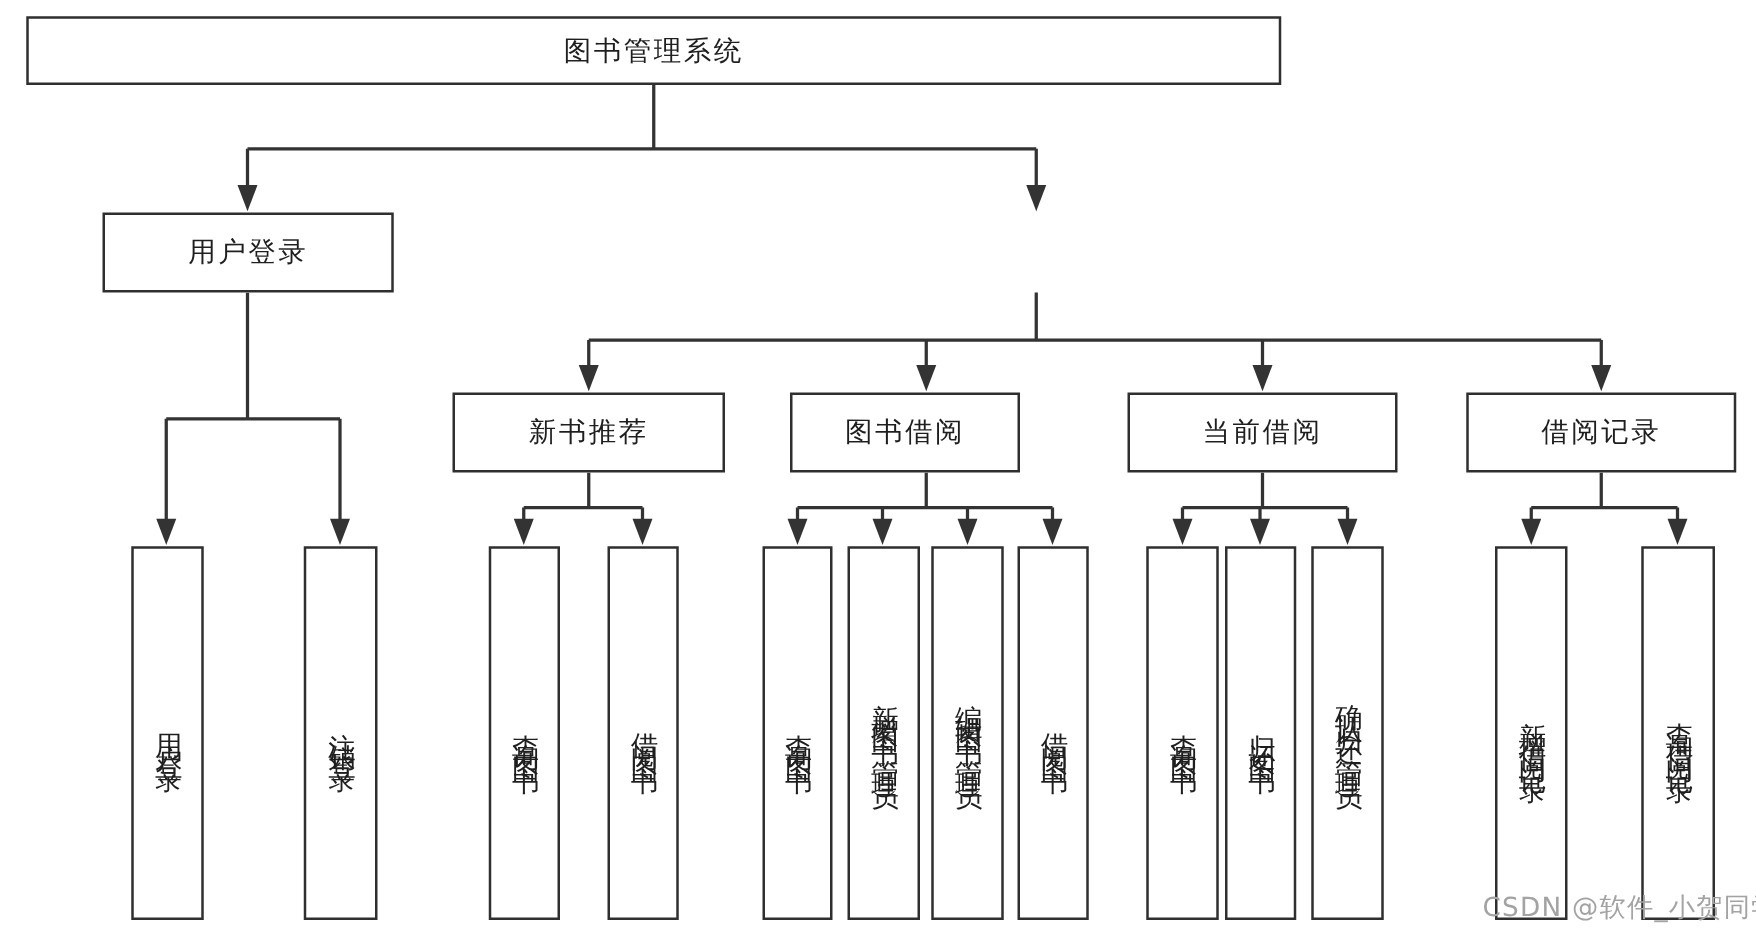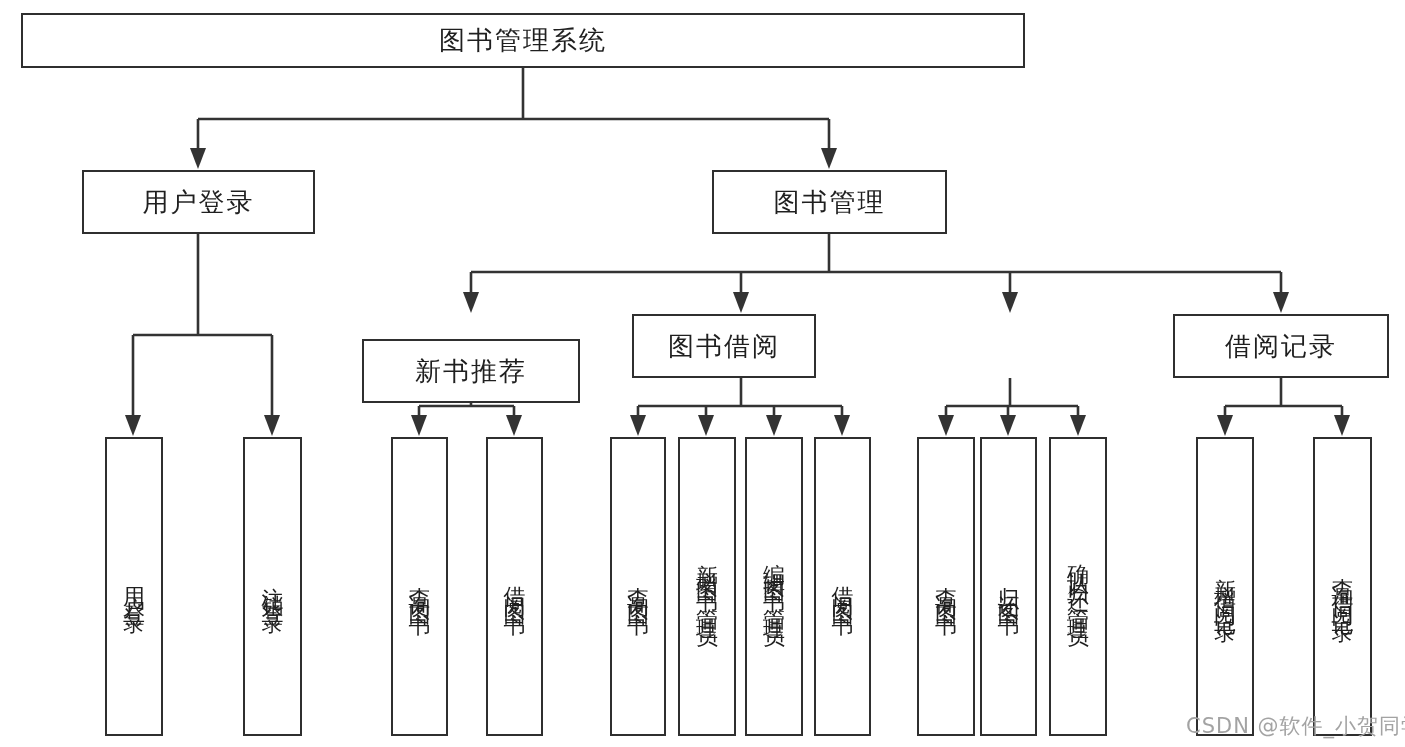--- a/index.html
+++ b/index.html
@@ -32,21 +32,21 @@
     position: absolute;
     background: #ffffff;
     border: 2.5px solid #2f2f2f;
     display: flex;
     align-items: center;
     justify-content: center;
     text-align: center;
     color: #1f1f1f;
   }
   .node.h {
-    font-size: 26px;
+    font-size: 22px;
     letter-spacing: 2px;
     white-space: nowrap;
   }
   .node.col {
     writing-mode: vertical-rl;
     font-size: 22px;
     letter-spacing: 9px;
     line-height: 1;
     white-space: nowrap;
   }
@@ -97,24 +97,24 @@
       <use href="#ah" x="1008" y="436"></use>
       <use href="#ah" x="1078" y="436"></use>
       <use href="#ah" x="1225" y="436"></use>
       <use href="#ah" x="1342" y="436"></use>
     </g>
   </svg>
 
   <div class="node h" style="left:21px; top:13px; width:1004px; height:55px;">图书管理系统</div>
 
   <div class="node h" style="left:82px; top:170px; width:233px; height:64px;">用户登录</div>
-  <div class="node h" style="left:712px; top:170px; width:235px; height:64px;">图书管理</div>
 
-  <div class="node h" style="left:362px; top:314px; width:218px; height:64px;margin-top:25px;">新书推荐</div>
+  <div class="node h" style="left:362px; top:314px; width:218px; height:64px;">新书推荐</div>
   <div class="node h" style="left:632px; top:314px; width:184px; height:64px;">图书借阅</div>
+  <div class="node h" style="left:902px; top:314px; width:216px; height:64px;">当前借阅</div>
   <div class="node h" style="left:1173px; top:314px; width:216px; height:64px;">借阅记录</div>
 
   <div class="node col" style="left:105px; top:437px; width:58px; height:299px;">用户登录</div>
   <div class="node col" style="left:243px; top:437px; width:59px; height:299px;">注销登录</div>
 
   <div class="node col" style="left:391px; top:437px; width:57px; height:299px;">查询图书</div>
   <div class="node col" style="left:486px; top:437px; width:57px; height:299px;">借阅图书</div>
 
   <div class="node col" style="left:610px; top:437px; width:56px; height:299px;">查询图书</div>
   <div class="node col" style="left:678px; top:437px; width:58px; height:299px;">新增图书（管理员）</div>

